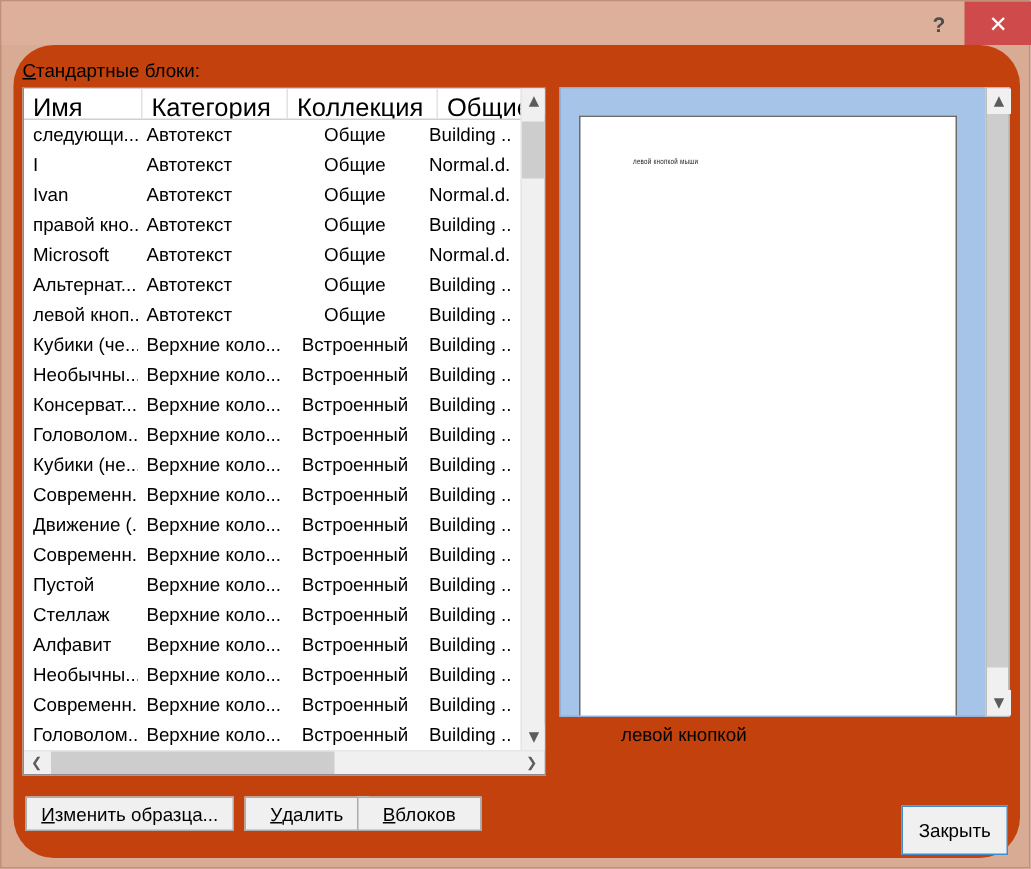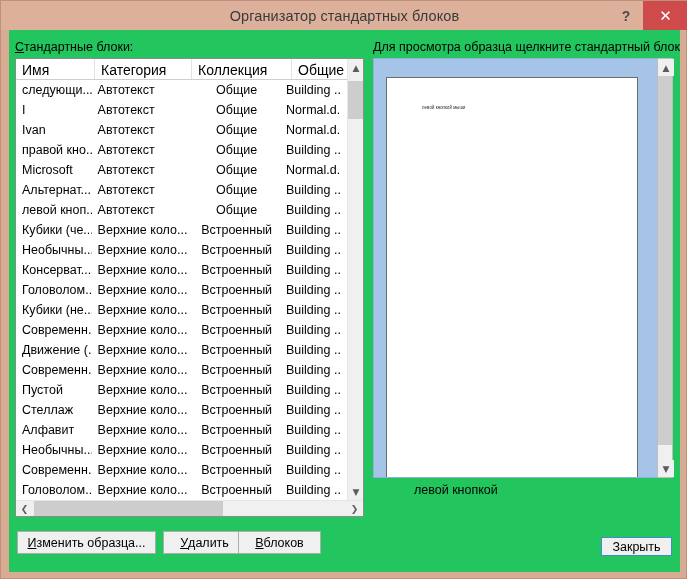--- a/index.html
+++ b/index.html
@@ -67,22 +67,23 @@
     font-family: "DejaVu Sans", sans-serif;
   }
 
   
   #client {
     position: absolute;
     left: 8px;
     top: 29px;
     width: 671px;
     height: 542px;
-    background: #22c55e;
-    box-sizing: border-box;
+    background: #c2410c;
+    box-sizing: border-box;
+    border-radius: 27px;
   }
 
   .label {
     position: absolute;
     font-size: 12.5px;
     color: #000;
     white-space: nowrap;
   }
   .label u { text-decoration: underline; }
 
@@ -104,21 +105,21 @@
     position: absolute;
     left: 0; top: 0;
     height: 21px;
     width: 100%;
     background: #ffffff;
     border-bottom: 1px solid #cfcfcf;
     box-sizing: border-box;
     display: flex;
   }
   .hcell {
-    font-size: 14px;
+    font-size: 17px;
     color: #000;
     padding-left: 6px;
     padding-top: 3px;
     box-sizing: border-box;
     border-right: 1px solid #e2e2e2;
     white-space: nowrap;
     overflow: hidden;
   }
   .hcell.c0 { width: 79px; }
   .hcell.c1 { width: 100px; }
@@ -301,32 +302,31 @@
     font-size: 12.5px;
     color: #000;
     white-space: nowrap;
     margin-left: 41px;
   }
 
   #btn-close {
     left: 592px;
     top: 507px;
     width: 71px;
-    height: 19px;
+    height: 33px;
     border: 1px solid #3f8cce;
     background: #f0f0f0;
   }
 </style>
 </head>
 <body>
 
 <div id="window">
 
   <div id="titlebar">
-    <div id="title-text">Организатор стандартных блоков</div>
     <div id="win-buttons">
       <div class="win-btn" id="help-btn">?</div>
       <div class="win-btn" id="close-btn">✕</div>
     </div>
   </div>
 
   <div id="client">
 
     <div class="label" id="list-label">
       <u>С</u><span>тандартные блоки:</span>
@@ -491,21 +491,20 @@
     </div>
     <div class="btn" id="btn-delete">
       <u>У</u>
         <span>далить</span>
     </div>
     <div class="btn" id="btn-insert">
       <u>В</u>
         <span>блоков</span>
     </div>
 
-    <div class="label" id="preview-label">Для просмотра образца щелкните стандартный блок</div>
 
     <div id="preview-pane">
       <div id="preview-page">
         <div id="preview-text">левой кнопкой мыши</div>
       </div>
     </div>
 
     <div id="preview-vscroll">
       <div class="sb-arrow">▲</div>
       <div id="preview-vthumb"></div>

